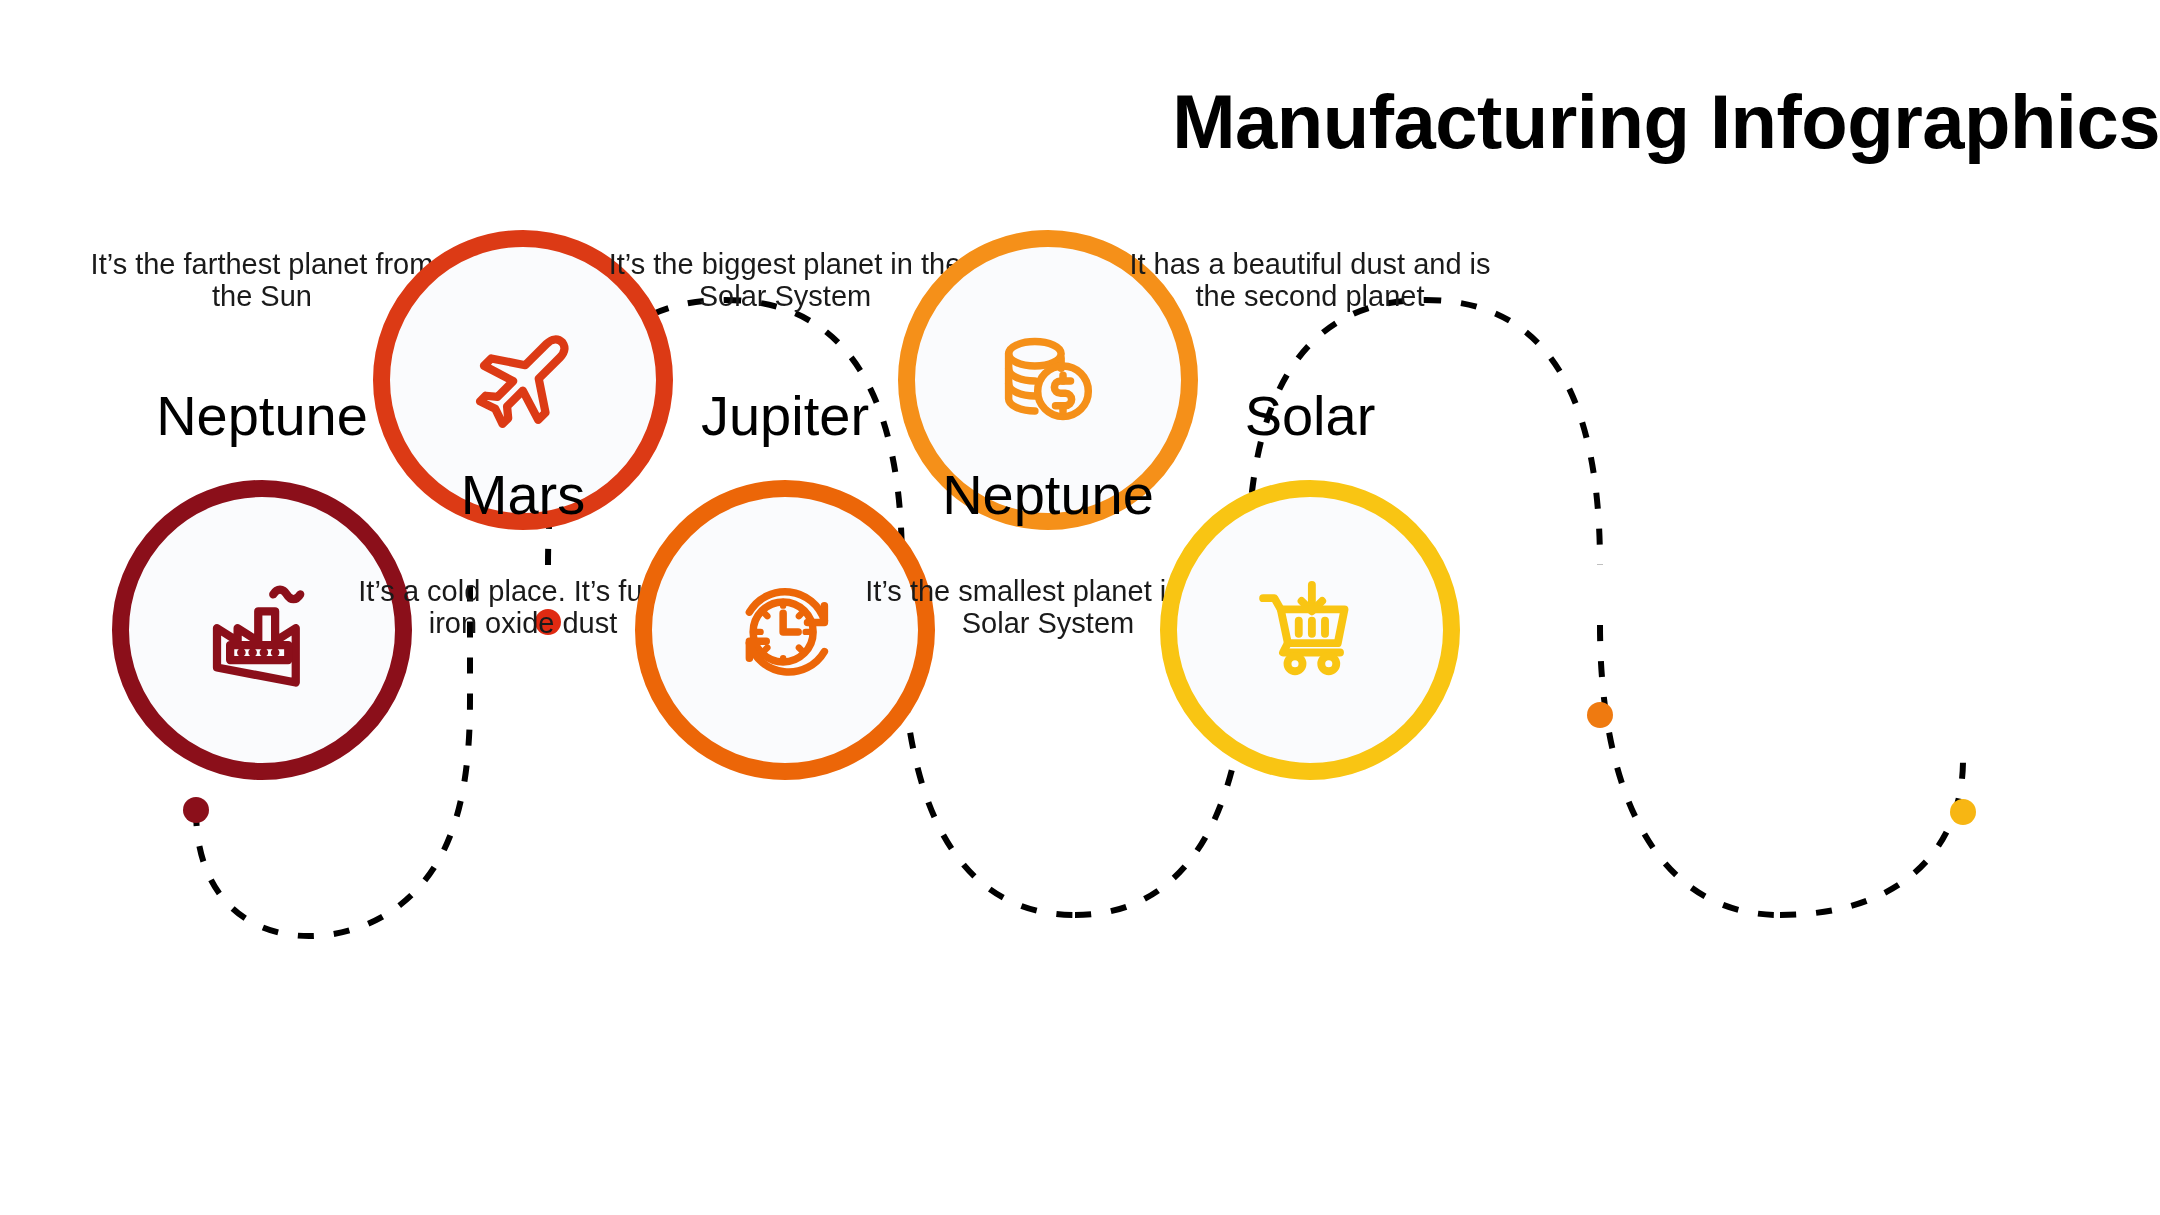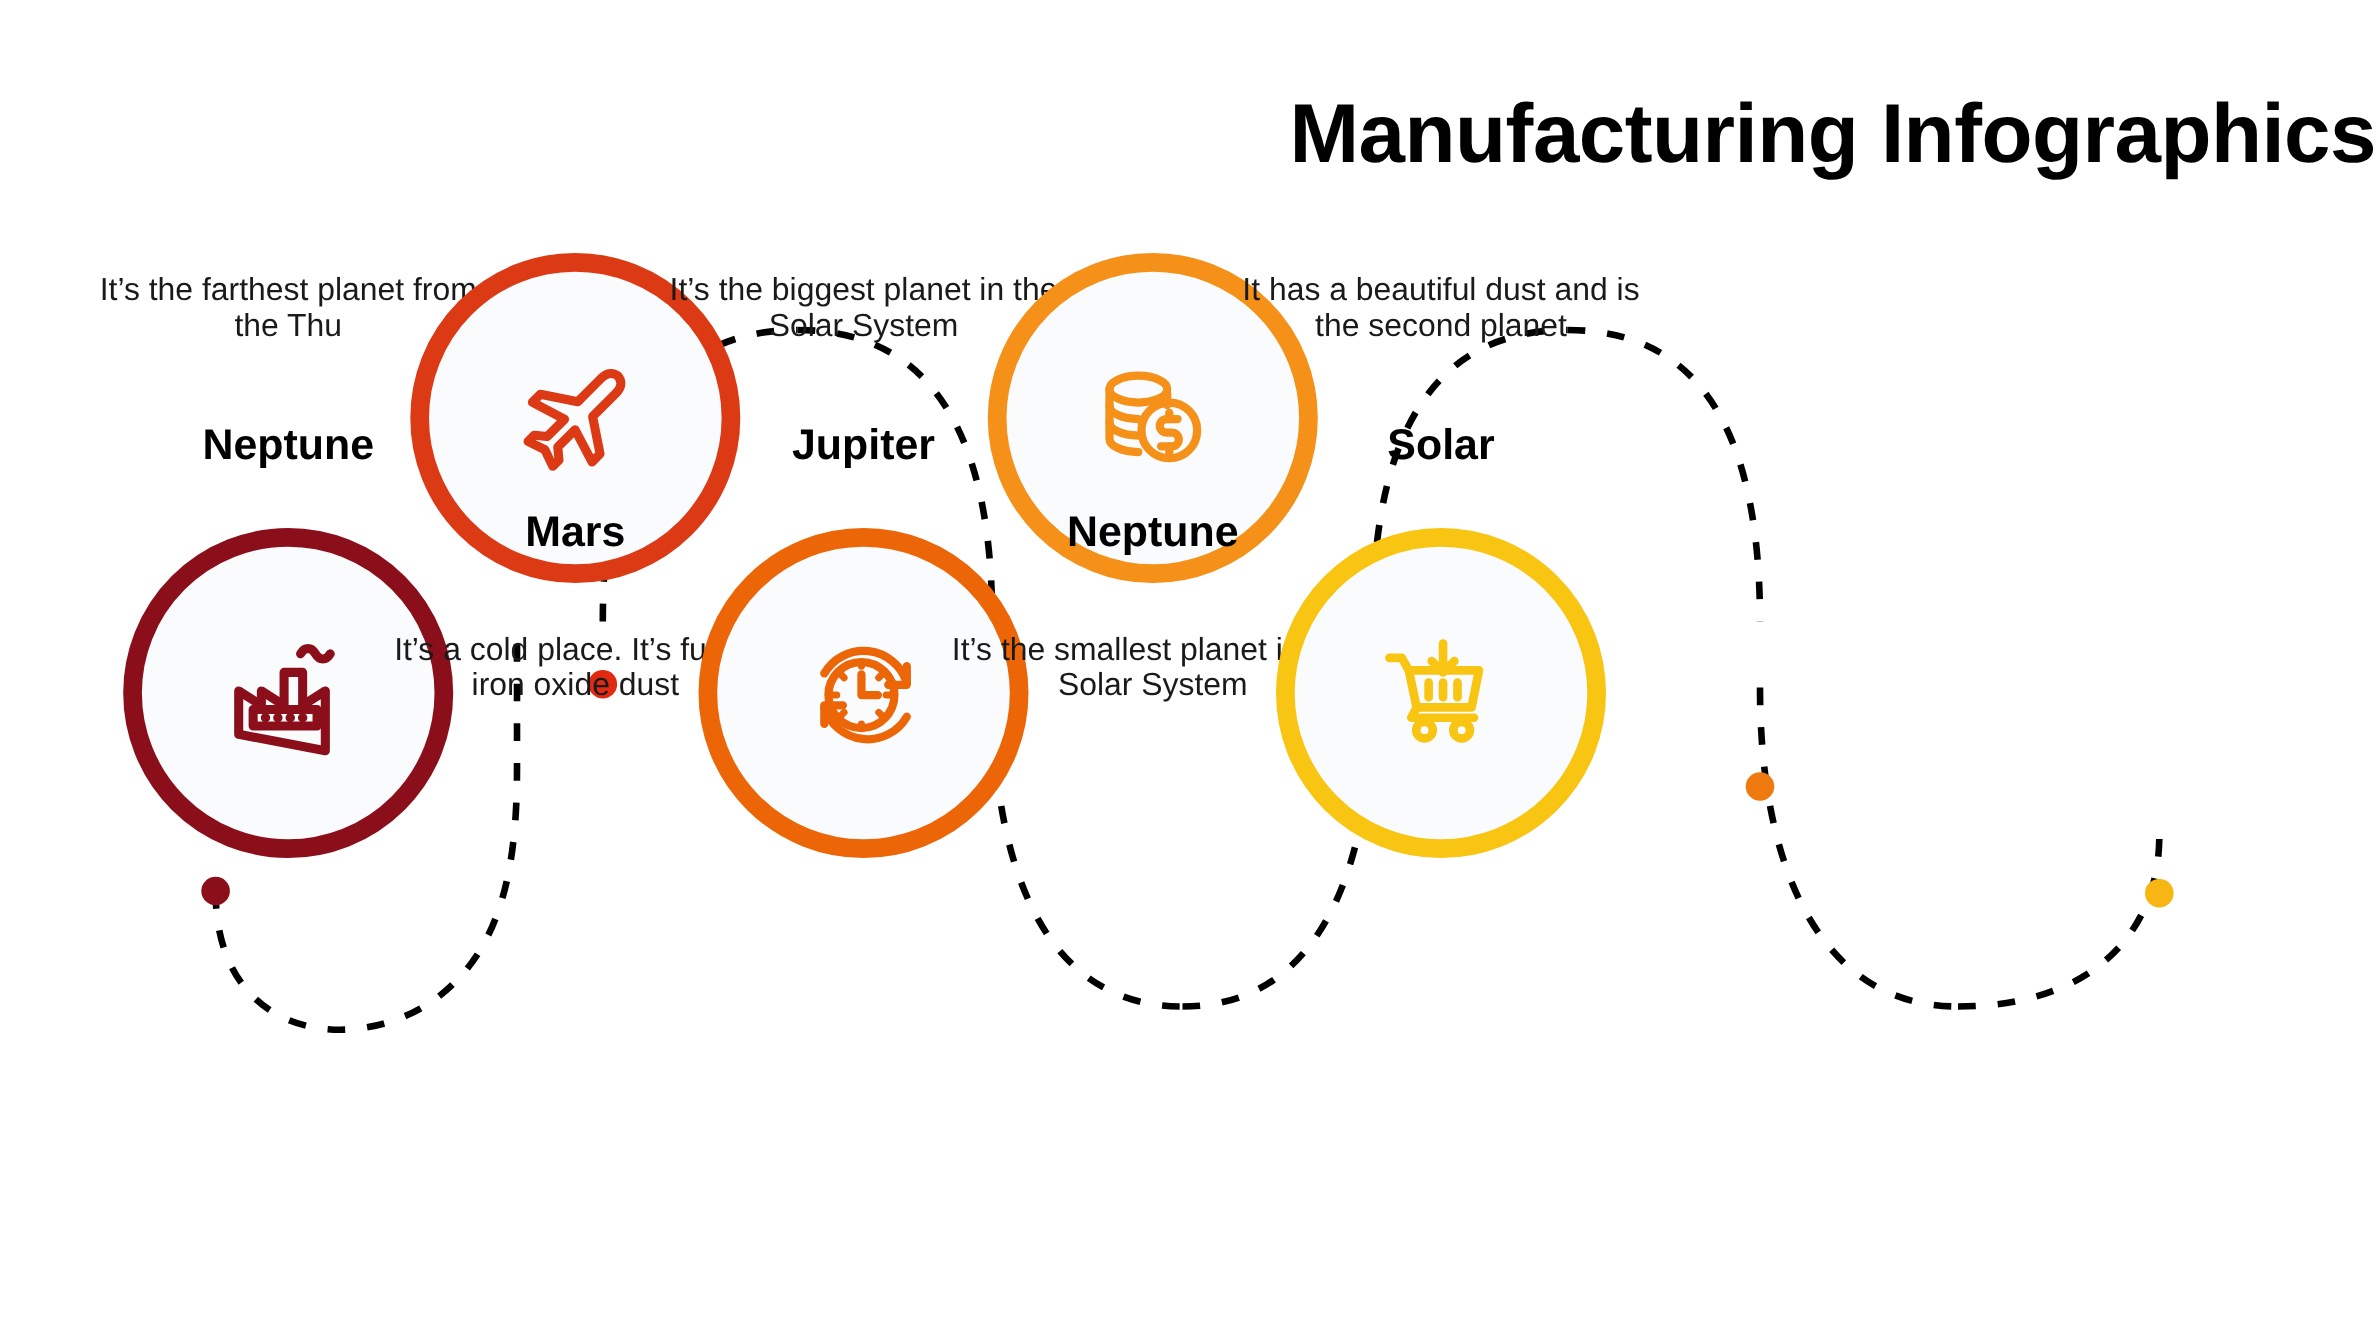--- a/index.html
+++ b/index.html
@@ -68,22 +68,22 @@
     height: 120px;
     display: block;
   }
 
   
   .step-label {
     position: absolute;
     left: 0;
     width: 420px;
     text-align: center;
-    font-size: 39px;
-    font-weight: bold;
+    font-size: 56px;
+    font-weight: normal;
     color: #000000;
   }
 
   
   .step-desc {
     position: absolute;
     left: 25px;
     width: 370px;
     text-align: center;
     font-size: 29px;
@@ -143,21 +143,21 @@
 
   <circle cx="196" cy="810" r="13" fill="#8B0F1A"></circle>
   <circle cx="548" cy="622" r="13" fill="#E02A12"></circle>
   <circle cx="902" cy="622" r="13" fill="#E8400C"></circle>
   <circle cx="1248" cy="577" r="13" fill="#EF7A10"></circle>
   <circle cx="1600" cy="715" r="13" fill="#EF7A10"></circle>
   <circle cx="1963" cy="812" r="13" fill="#F7B613"></circle>
 </svg>
 
 <div class="step low" id="step-0">
-  <div class="step-desc">It’s the farthest planet from the Thu</div>
+  <div class="step-desc">It’s the farthest planet from the Sun</div>
   <div class="step-label">Neptune</div>
   <div class="circle-wrap">
     <div class="circle" style="border-color:#8B0F1A;">
       <span>
         <svg viewBox="0 0 64 64" fill="none" stroke="#8B0F1A" stroke-width="4.4" stroke-linecap="round" stroke-linejoin="round">
           <path d="M38 13c2-3.4 5.2-3.4 7.2 0s5.2 3.4 7.2 0"></path>
           <path d="M8 52V31l11 7V31l11 7V22h9v16l11-7v29z"></path>
           <rect x="15" y="40" width="31" height="8"></rect>
           <path d="M21 44h0M27 44h0M33 44h0M39 44h0" stroke-width="4.6"></path>
         </svg>

